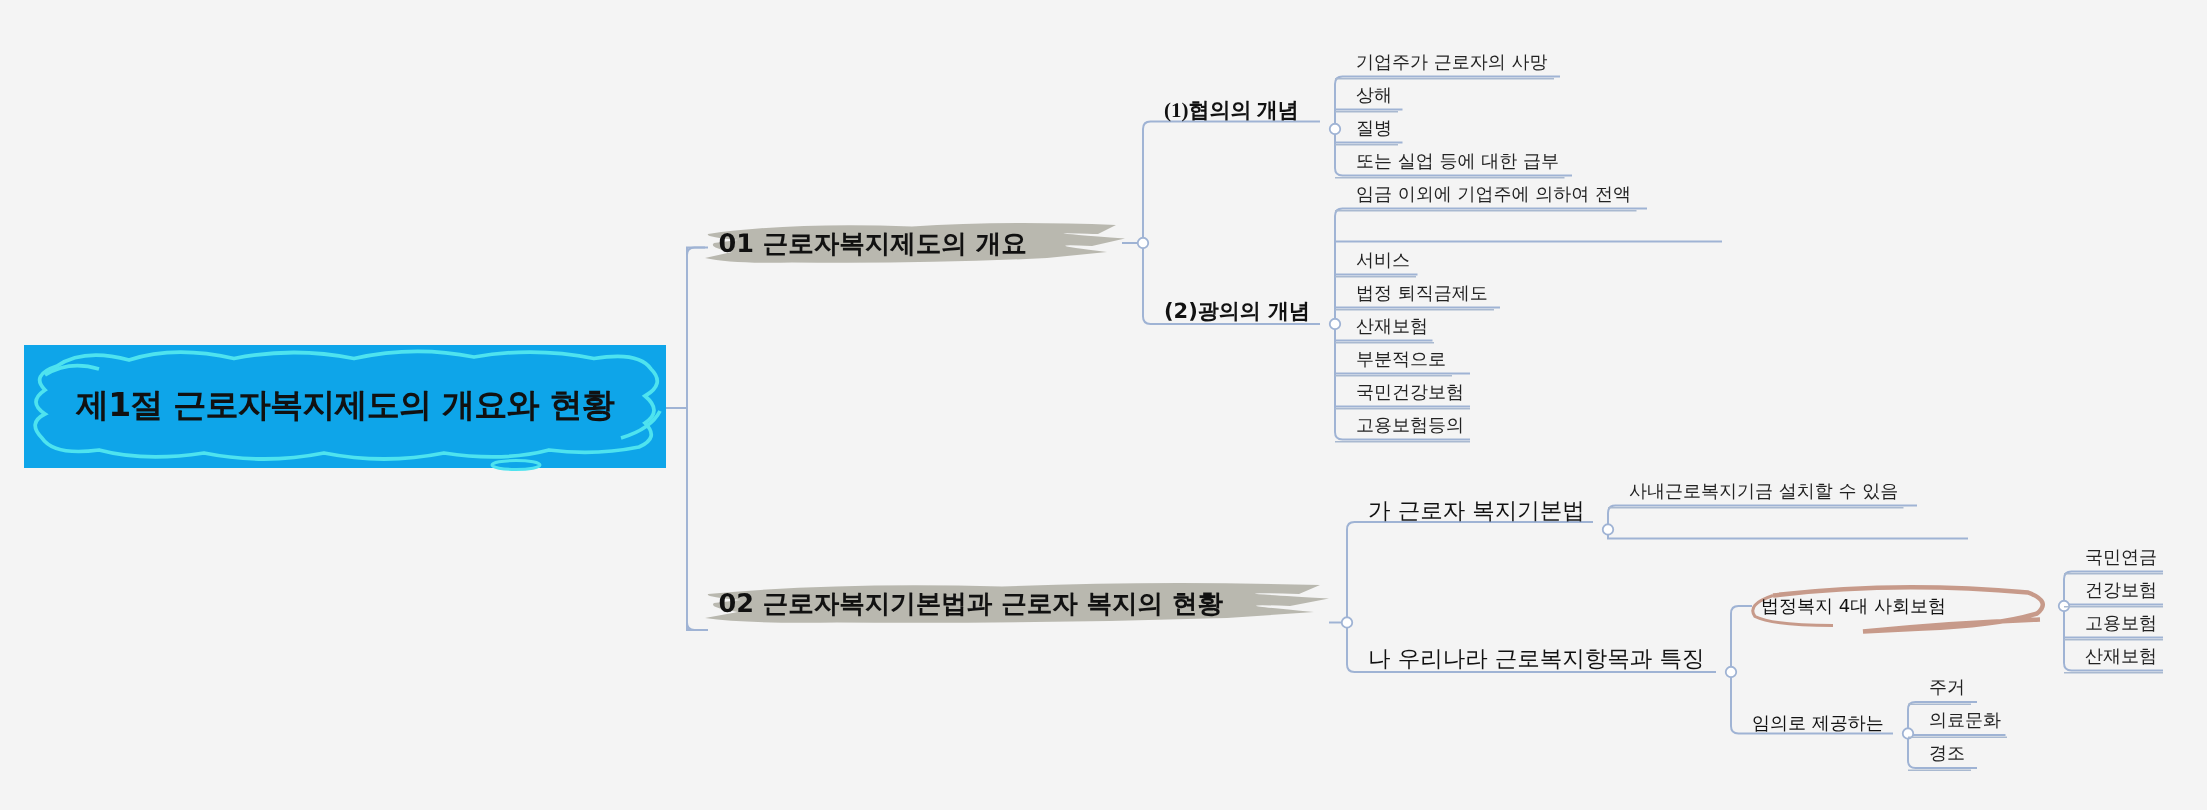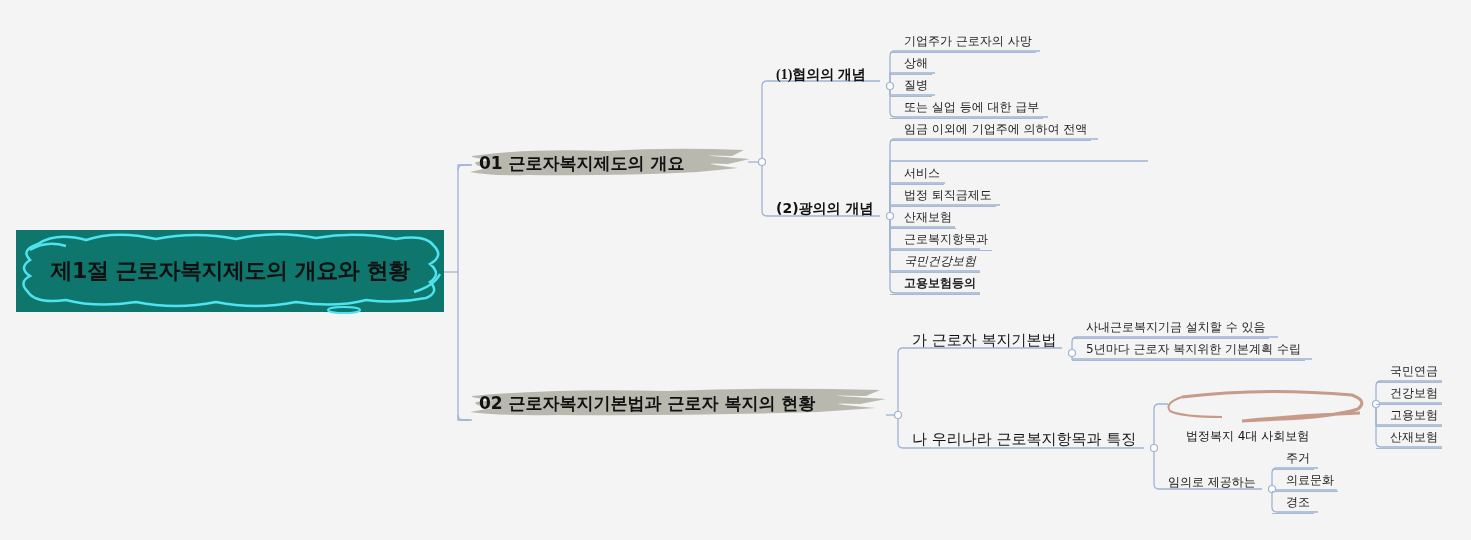--- a/index.html
+++ b/index.html
@@ -1,20 +1,20 @@
 <!DOCTYPE html>
 <html><head>
 <meta charset="utf-8">
 <style>
   html,body{margin:0;padding:0;}
   body{width:1471px;height:540px;background:#f4f4f4;position:relative;overflow:hidden;font-family:"DejaVu Sans","Liberation Sans",sans-serif;}
   #canvas{position:absolute;left:0;top:0;width:1471px;height:540px;}
   svg.lines{position:absolute;left:0;top:0;width:1471px;height:540px;pointer-events:none;}
   .node{position:absolute;white-space:nowrap;color:#111;}
-  .root{left:16px;top:230px;width:428px;height:82px;background:#0f766e;}
+  .root{left:16px;top:230px;width:428px;height:82px;background:#0ea5e9;}
   .root-text{position:absolute;left:0;top:0;width:428px;height:82px;line-height:82px;text-align:center;font-size:22px;font-weight:bold;letter-spacing:-0.5px;}
   .main{font-size:17px;font-weight:bold;height:26px;line-height:26px;}
   .brush{position:absolute;}
   .sub{font-size:14px;font-weight:bold;height:22px;line-height:22px;}
   .sub2{font-size:15px;height:22px;line-height:22px;}
   .leaf{font-size:12px;height:20px;line-height:18px;padding:0 4px 0 14px;border-bottom:1px solid #a9b9d0;color:#222;}
   .leaf2{font-size:12px;height:20px;line-height:18px;padding:0 4px 0 14px;border-bottom:1px solid #a9b9d0;color:#222;}
   .txt{position:relative;z-index:2;}
 </style>
 </head>
@@ -107,47 +107,46 @@
 <div class="node leaf" style="left:890px;top:76px;"><span>질병</span></div>
 <div class="node leaf" style="left:890px;top:98px;"><span>또는 실업 등에 대한 급부</span></div>
 
 <div class="node sub" style="left:776px;top:197px;">
   <span>(2)광의의 개념</span>
 </div>
 <div class="node leaf" style="left:890px;top:120px;"><span>임금 이외에 기업주에 의하여 전액</span></div>
 <div class="node leaf" style="left:890px;top:164px;"><span>서비스</span></div>
 <div class="node leaf" style="left:890px;top:186px;"><span>법정 퇴직금제도</span></div>
 <div class="node leaf" style="left:890px;top:208px;"><span>산재보험</span></div>
-<div class="node leaf" style="left:890px;top:230px;"><span>근로복지항목과</span></div>
-<div class="node leaf" style="left:890px;top:252px;font-style:italic;"><span>국민건강보험</span></div>
-<div class="node leaf" style="left:890px;top:274px;font-weight:bold;"><span>고용보험등의</span></div>
+<div class="node leaf" style="left:890px;top:230px;"><span>부분적으로</span></div>
+<div class="node leaf" style="left:890px;top:252px;"><span>국민건강보험</span></div>
+<div class="node leaf" style="left:890px;top:274px;"><span>고용보험등의</span></div>
 
 <div class="node main" style="left:472px;top:390px;">
   <svg class="brush" style="left:-4px;top:-4px" width="420" height="34" viewBox="0 0 420 34">
     <path d="M4 10 Q90 2 200 5 Q300 1 412 4 L398 10 Q330 8 418 13 L392 18 Q340 16 408 22 L350 26 Q220 30 90 29 Q30 30 2 26 L24 22 Q4 19 8 16 L26 14 Q2 12 4 10 Z" fill="#b9b8af"></path>
   </svg>
   <span class="txt" style="padding-left:7px">02 근로자복지기본법과 근로자 복지의 현황</span>
 </div>
 
 <div class="node sub2" style="left:912px;top:329px;">
   <span>가 근로자 복지기본법</span>
 </div>
 <div class="node leaf2" style="left:1072px;top:318px;"><span>사내근로복지기금 설치할 수 있음</span></div>
-<div class="node leaf2" style="left:1072px;top:340px;"><span>5년마다 근로자 복지위한 기본계획 수립</span></div>
 
 <div class="node sub2" style="left:912px;top:428px;">
   <span>나 우리나라 근로복지항목과 특징</span>
 </div>
 
 <div class="node" style="left:1162px;top:389px;width:205px;height:36px;">
   <svg class="brush" style="left:0;top:0" width="205" height="36" viewBox="0 0 205 36">
     <path d="M20 8 Q100 -2 190 6 Q206 12 196 20 Q170 28 120 30 L80 32 Q140 26 198 24" fill="none" stroke="#c79a8a" stroke-width="3"></path>
     <path d="M20 8 Q2 14 8 22 Q20 28 60 28" fill="none" stroke="#c79a8a" stroke-width="2"></path>
   </svg>
-  <span class="txt" style="position:absolute;left:24px;top:7px;font-size:12px;margin-top:32px;">법정복지 4대 사회보험</span>
+  <span class="txt" style="position:absolute;left:12px;top:7px;font-size:12px;">법정복지 4대 사회보험</span>
 </div>
 <div class="node leaf2" style="left:1376px;top:362px;padding-left:14px;"><span>국민연금</span></div>
 <div class="node leaf2" style="left:1376px;top:384px;"><span>건강보험</span></div>
 <div class="node leaf2" style="left:1376px;top:406px;"><span>고용보험</span></div>
 <div class="node leaf2" style="left:1376px;top:428px;"><span>산재보험</span></div>
 
 <div class="node" style="left:1168px;top:473px;font-size:12px;height:20px;line-height:18px;">
   <span>임의로 제공하는</span>
 </div>
 <div class="node leaf2" style="left:1272px;top:449px;"><span>주거</span></div>

